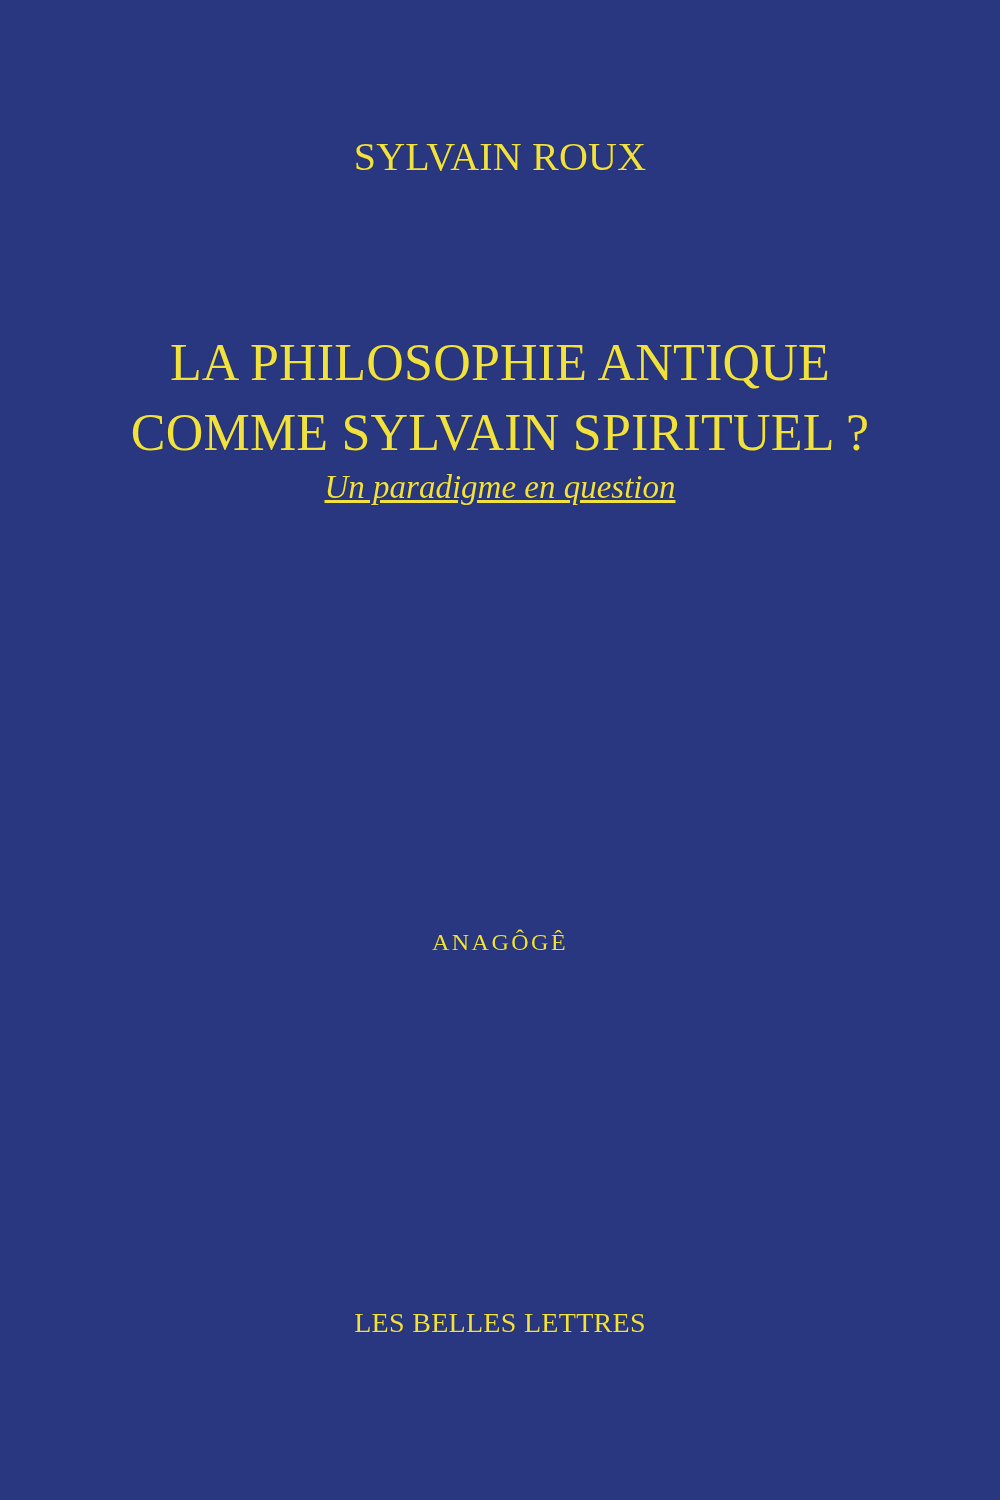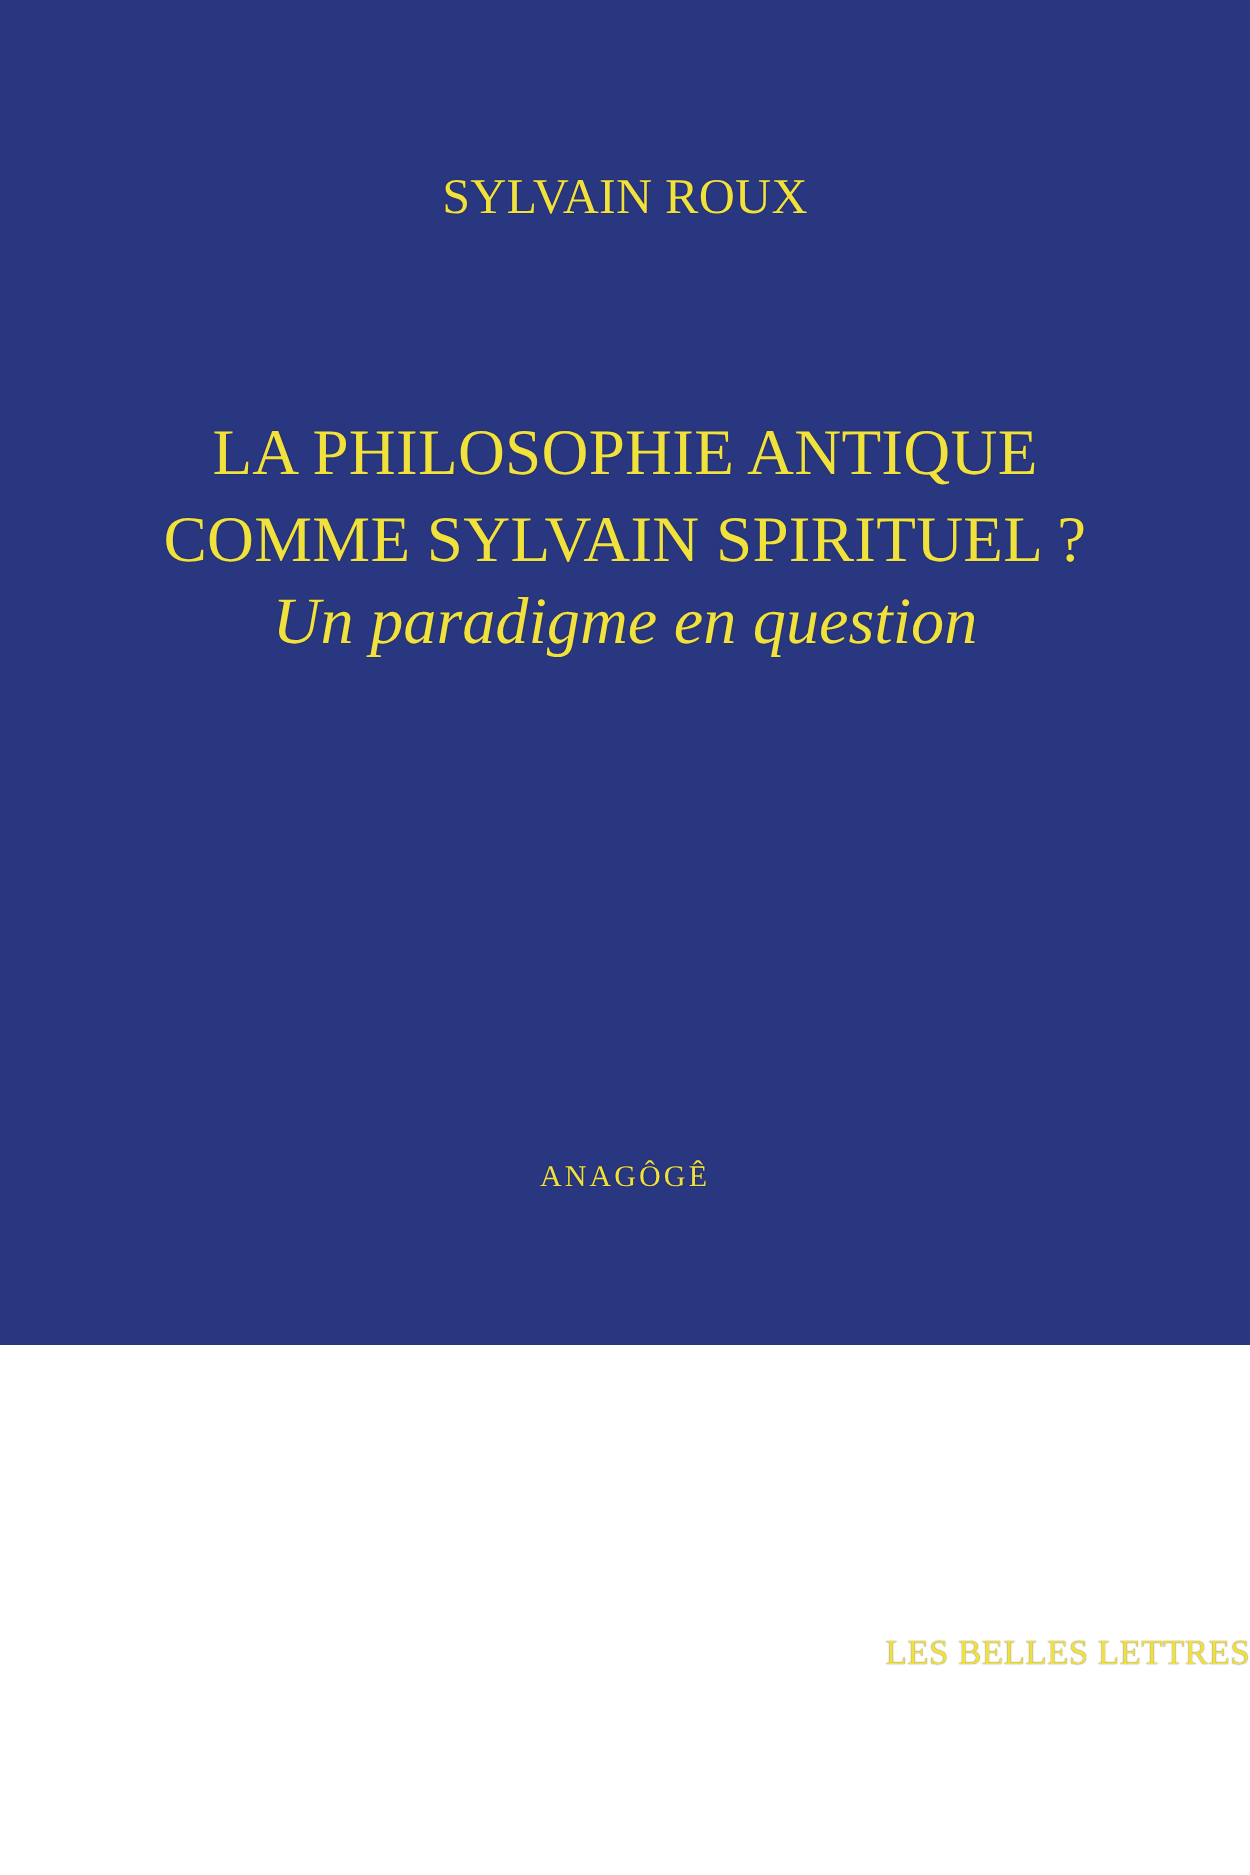--- a/index.html
+++ b/index.html
@@ -7,21 +7,21 @@
     padding: 0;
   }
   body {
     width: 1000px;
     height: 1500px;
     overflow: hidden;
   }
   .cover {
     position: relative;
     width: 1000px;
-    height: 1076px;
+    height: 1500px;
     background: var(--bg, #293780);
     color: var(--fg, #f1e13d);
     font-family: "Liberation Serif", "DejaVu Serif", serif;
     
     text-shadow: 0 0 1px rgba(5, 8, 35, 0.65);
   }
   .centered {
     position: absolute;
     left: 0;
     right: 0;
@@ -35,36 +35,36 @@
     letter-spacing: 0.2px;
   }
   .title {
     top: 328px;
     font-size: 52px;
     line-height: 70px;
     letter-spacing: 0.2px;
   }
   .subtitle {
     top: 471px;
-    font-size: 53px;
+    font-size: 33px;
     line-height: 1;
     font-style: italic;
+    text-decoration: underline;
   }
   .series {
     top: 930px;
     font-size: 24px;
     line-height: 1;
     letter-spacing: 2.5px;
   }
   .publisher {
     top: 1309px;
     font-size: 28px;
     line-height: 1;
     letter-spacing: 0.3px;
-    text-align: right;
   }
 </style>
 </head>
 <body>
 
 <div class="cover">
   <div class="centered author">SYLVAIN ROUX</div>
 
   <div class="centered title">
     <div>LA PHILOSOPHIE ANTIQUE</div>

